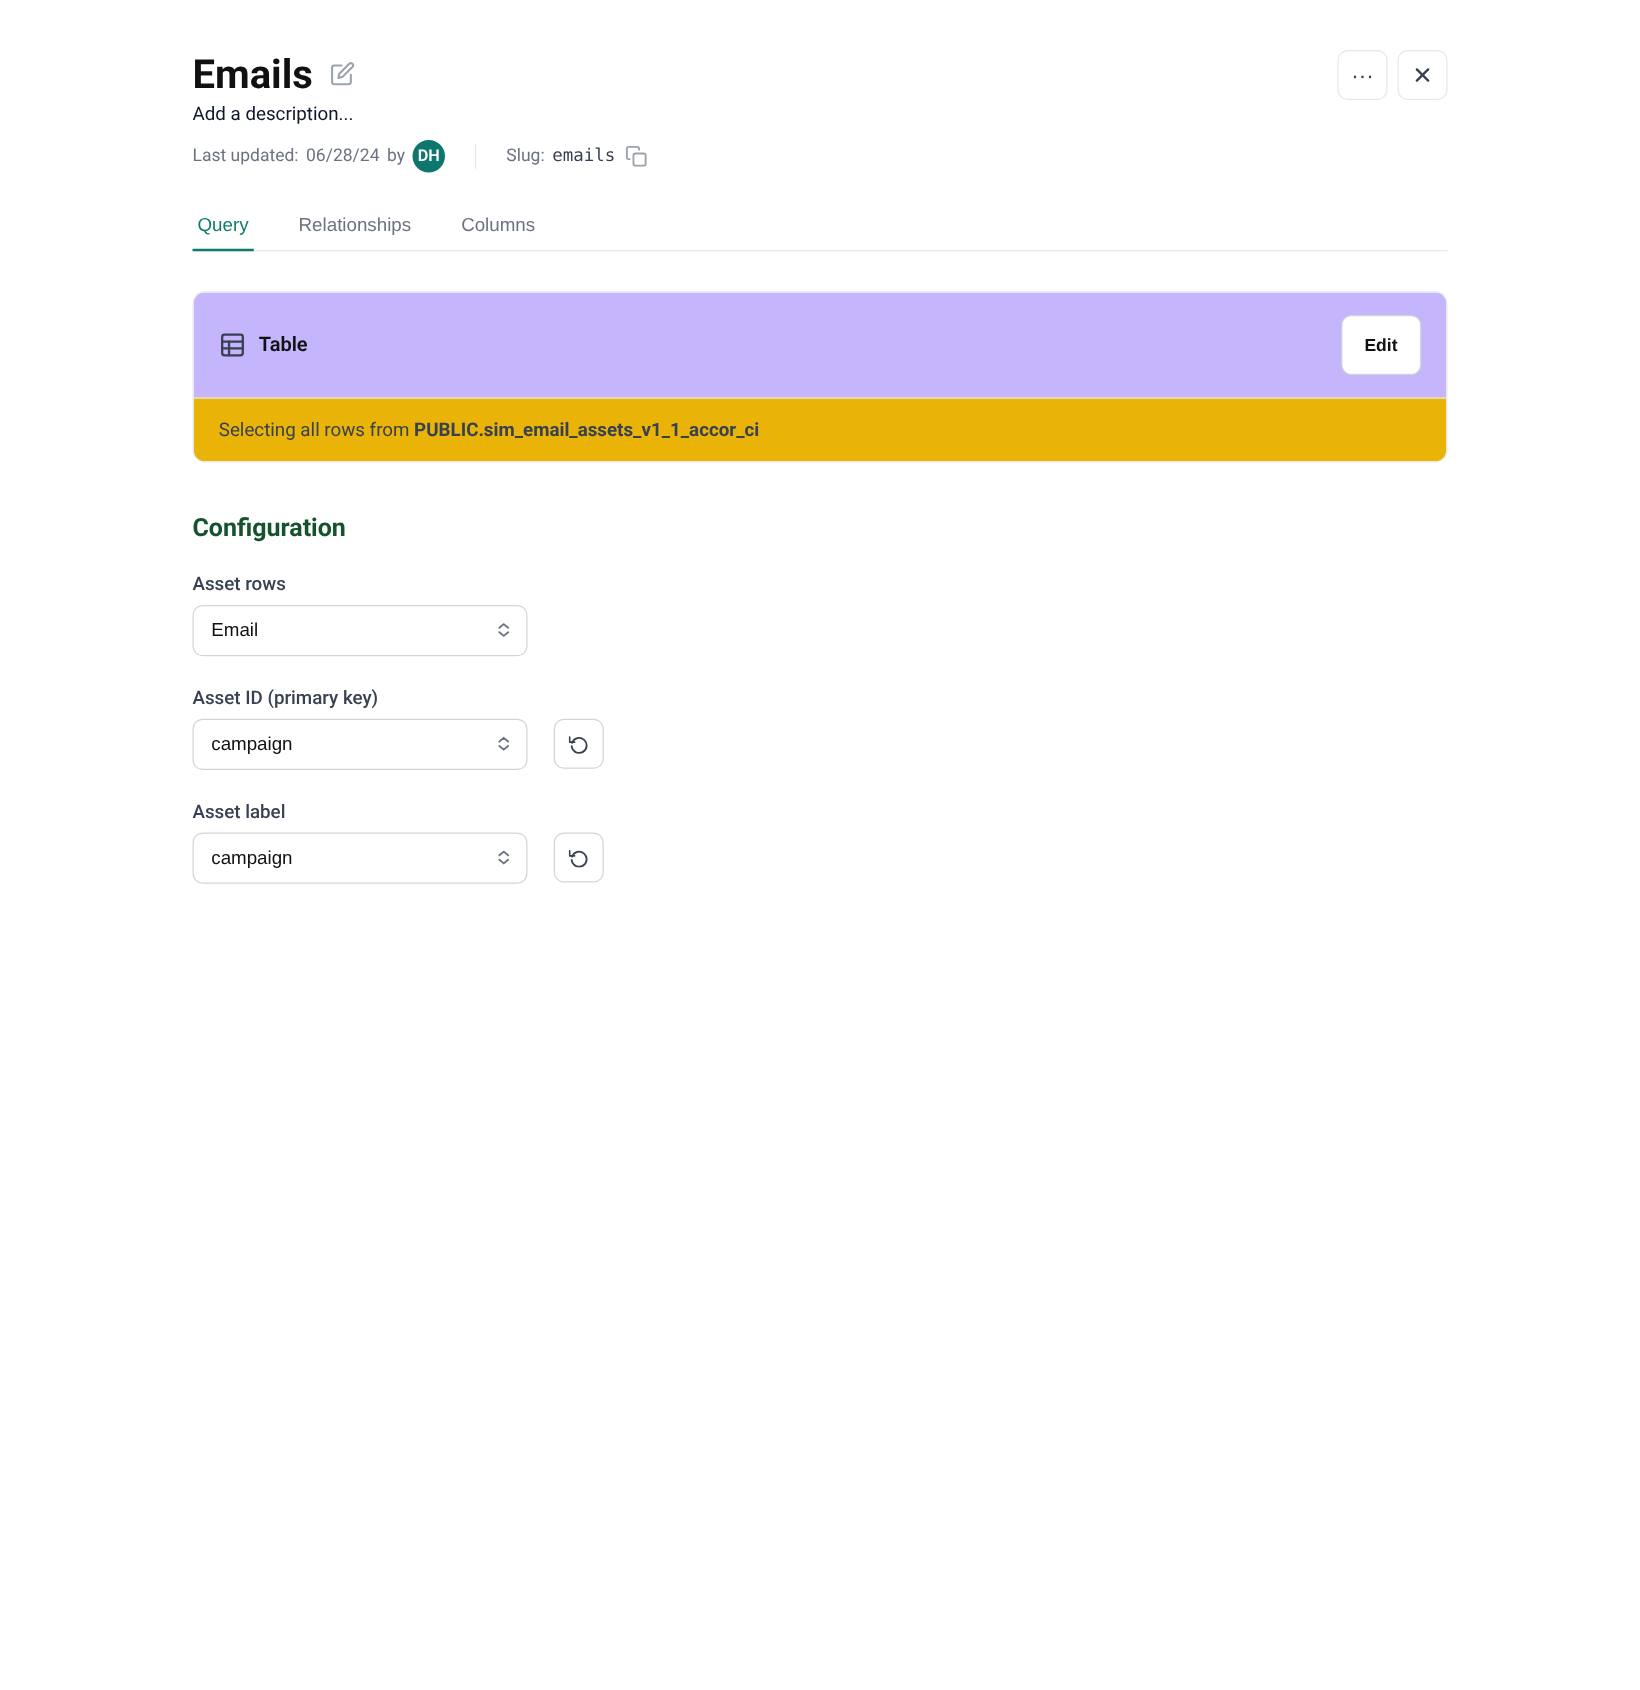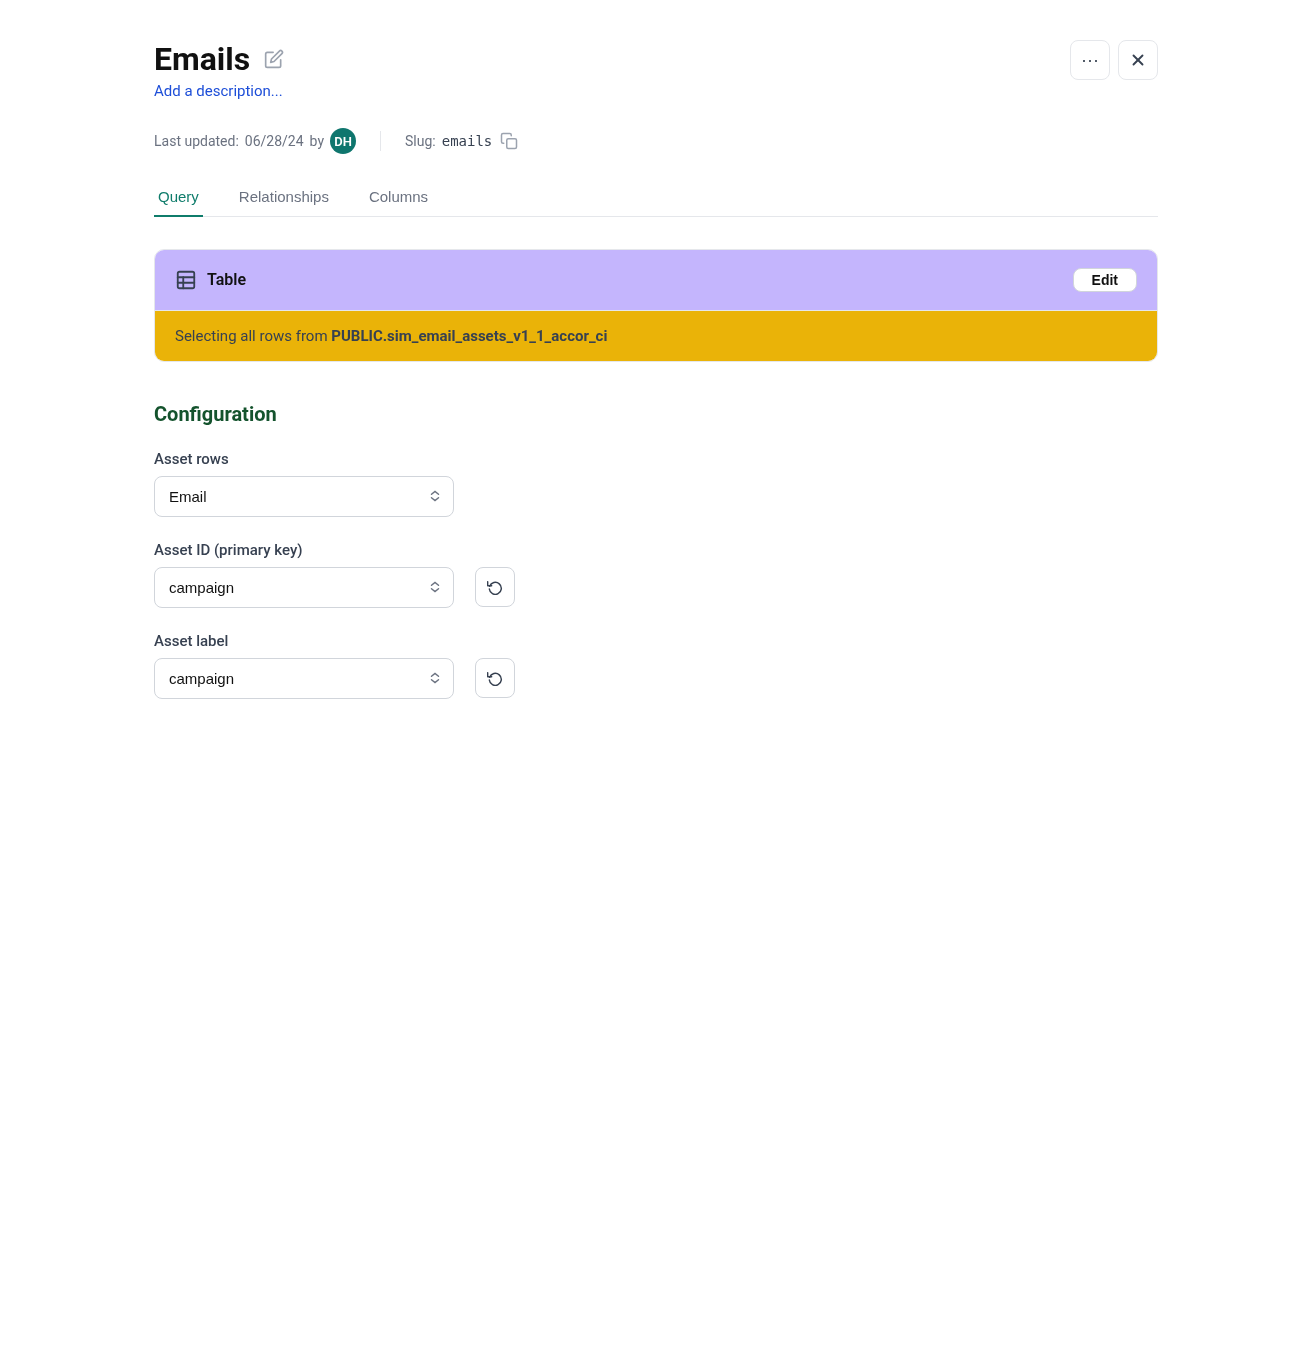--- a/index.html
+++ b/index.html
@@ -58,21 +58,21 @@
       align-items: center;
     }
 
     .edit-icon-btn svg {
       width: 20px;
       height: 20px;
     }
 
     .description-placeholder {
       font-size: 15px;
-      color: #1d4ed8;
+      color: #0f172a;
       cursor: pointer;
     }
 
     .header-actions {
       display: flex;
       align-items: center;
       gap: 8px;
     }
 
     .icon-btn {
@@ -87,21 +87,21 @@
       cursor: pointer;
       color: #374151;
       font-size: 18px;
     }
 
     
     .meta-row {
       display: flex;
       align-items: center;
       gap: 24px;
-      margin-top: 28px;
+      margin-top: 12px;
       margin-bottom: 24px;
       font-size: 14px;
       color: #6b7280;
     }
 
     .meta-item {
       display: flex;
       align-items: center;
       gap: 6px;
     }
@@ -198,21 +198,21 @@
     .table-icon {
       color: #374151;
       display: flex;
       align-items: center;
     }
 
     .edit-btn {
       background: #fff;
       border: 1.5px solid #d1d5db;
       border-radius: 8px;
-      padding: 3px 18px;
+      padding: 15px 18px;
       font-size: 14px;
       font-weight: 600;
       cursor: pointer;
       color: #111;
     }
 
     .query-card-body {
       border-top: 1.5px solid #e5e7eb;
       padding: 16px 20px;
       font-size: 15px;
@@ -260,21 +260,21 @@
 
     .select-container select {
       appearance: none;
       background: #fff;
       border: 1.5px solid #d1d5db;
       border-radius: 8px;
       padding: 11px 44px 11px 14px;
       font-size: 15px;
       color: #111;
       cursor: pointer;
-      width: 300px;
+      width: 268px;
       outline: none;
     }
 
     .select-chevron {
       position: absolute;
       right: 12px;
       top: 50%;
       transform: translateY(-50%);
       pointer-events: none;
       color: #6b7280;

